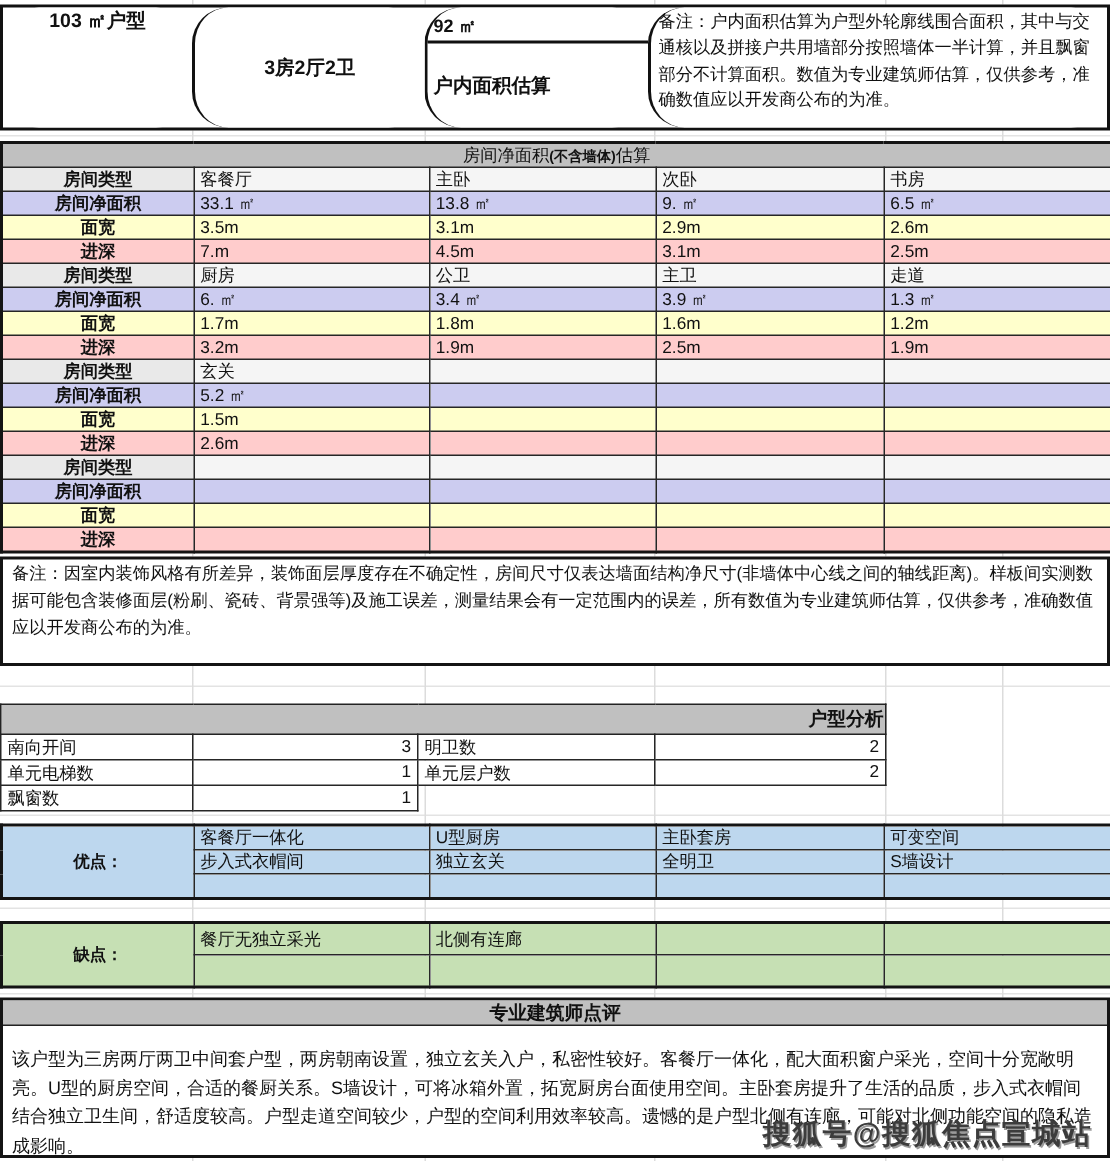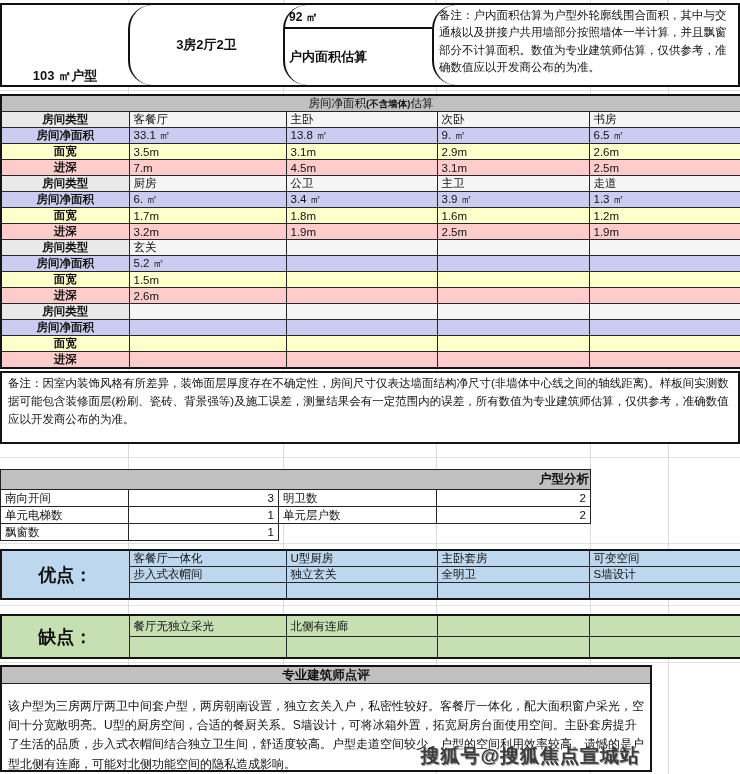--- a/index.html
+++ b/index.html
@@ -17,21 +17,21 @@
     background-size:1px 100%,1px 100%,1px 100%,1px 100%,1px 100%,
                     100% 1px,100% 1px,100% 1px,100% 1px,100% 1px;
     background-position:128px 0,283px 0,436px 0,590px 0,668px 0,
                         0 90px,0 457px,0 543px,0 605px,0 662px;
   }
   
   .tbx{position:absolute;top:3px;left:0;width:740px;height:84px;display:flex;
        border:2px solid #111;box-sizing:border-box;background:#fff;}
   .tb-cell{box-sizing:border-box;border-left:2px solid #111;background:#fff;border-radius:24px;}
   .tb-cell:first-child{border-left:none;}
-  .tb-c1{width:126px;display:flex;align-items:flex-end;justify-content:center;font-weight:bold;font-size:13px;}
+  .tb-c1{width:126px;display:flex;align-items:flex-start;justify-content:center;font-weight:bold;font-size:13px;}
   .tb-c2{width:155px;display:flex;align-items:center;justify-content:center;font-weight:bold;font-size:13px;}
   .tb-c3{width:149px;display:flex;flex-direction:column;}
   .tb-area-top{height:24px;border-bottom:2px solid #111;font-size:12px;font-weight:600;padding:4px 0 0 4px;box-sizing:border-box;}
   .tb-area-bottom{flex:1;display:flex;align-items:center;padding-left:4px;font-weight:bold;font-size:13px;}
   .tb-c4{flex:1;font-size:11.5px;line-height:1.5;padding:2px 5px;}
   
   table{border-collapse:collapse;table-layout:fixed;}
   
   .room-table{position:absolute;top:94px;left:0;width:740px;border:2px solid #141414;}
   .room-table th,.room-table td{border:1px solid #262626;height:15px;font-size:11.5px;
@@ -51,26 +51,26 @@
   .an-table .an-title{background:#c0c0c0;font-weight:bold;font-size:12.5px;height:16px;
         text-align:right;border:1px solid #222;}
   .an-table td{height:16px;font-size:11.5px;border:1px solid #262626;background:#fff;padding:0 4px;
         overflow:hidden;white-space:nowrap;}
   .an-table td.val{text-align:right;}
   .an-table td.ghost{border:none;background:transparent;}
   
   .pros-table{position:absolute;top:549px;left:0;width:740px;border:2px solid #141414;}
   .pros-table th,.pros-table td{border:1px solid #262626;background:#bdd7ee;height:15px;
         font-size:11.5px;padding:0 4px;overflow:hidden;white-space:nowrap;font-weight:normal;}
-  .pros-table th.sec-label,.cons-table th.sec-label{font-weight:bold;font-size:18px;text-align:center;padding:0;}
+  .pros-table th.sec-label,.cons-table th.sec-label{font-weight:bold;font-size:11px;text-align:center;padding:0;}
   .cons-table{position:absolute;top:614px;left:0;width:740px;border:2px solid #141414;}
   .cons-table th,.cons-table td{border:1px solid #262626;background:#c6e0b4;height:20px;
         font-size:11.5px;padding:0 4px;overflow:hidden;white-space:nowrap;font-weight:normal;}
   
-  .review-box{position:absolute;top:665px;left:0;width:652px;height:107px;box-sizing:border-box;
+  .review-box{position:absolute;top:665px;left:0;width:740px;height:107px;box-sizing:border-box;
         border:2px solid #141414;background:#fff;}
   .rv-head{height:16px;background:#c0c0c0;border-bottom:1px solid #222;text-align:center;
         font-weight:bold;font-size:12.5px;line-height:16px;}
   .rv-body{position:relative;height:calc(100% - 17px);padding:13px 6px 0 6px;box-sizing:border-box;}
   .rv-text{font-size:12px;line-height:1.6;}
   .watermark{position:absolute;right:10px;bottom:1px;font-size:19px;font-weight:bold;color:#3c3c3c;
         letter-spacing:1px;text-shadow:1px 1px 0 #9a9a9a;margin-top:16px;}
 </style>
 </head>
 <body>

